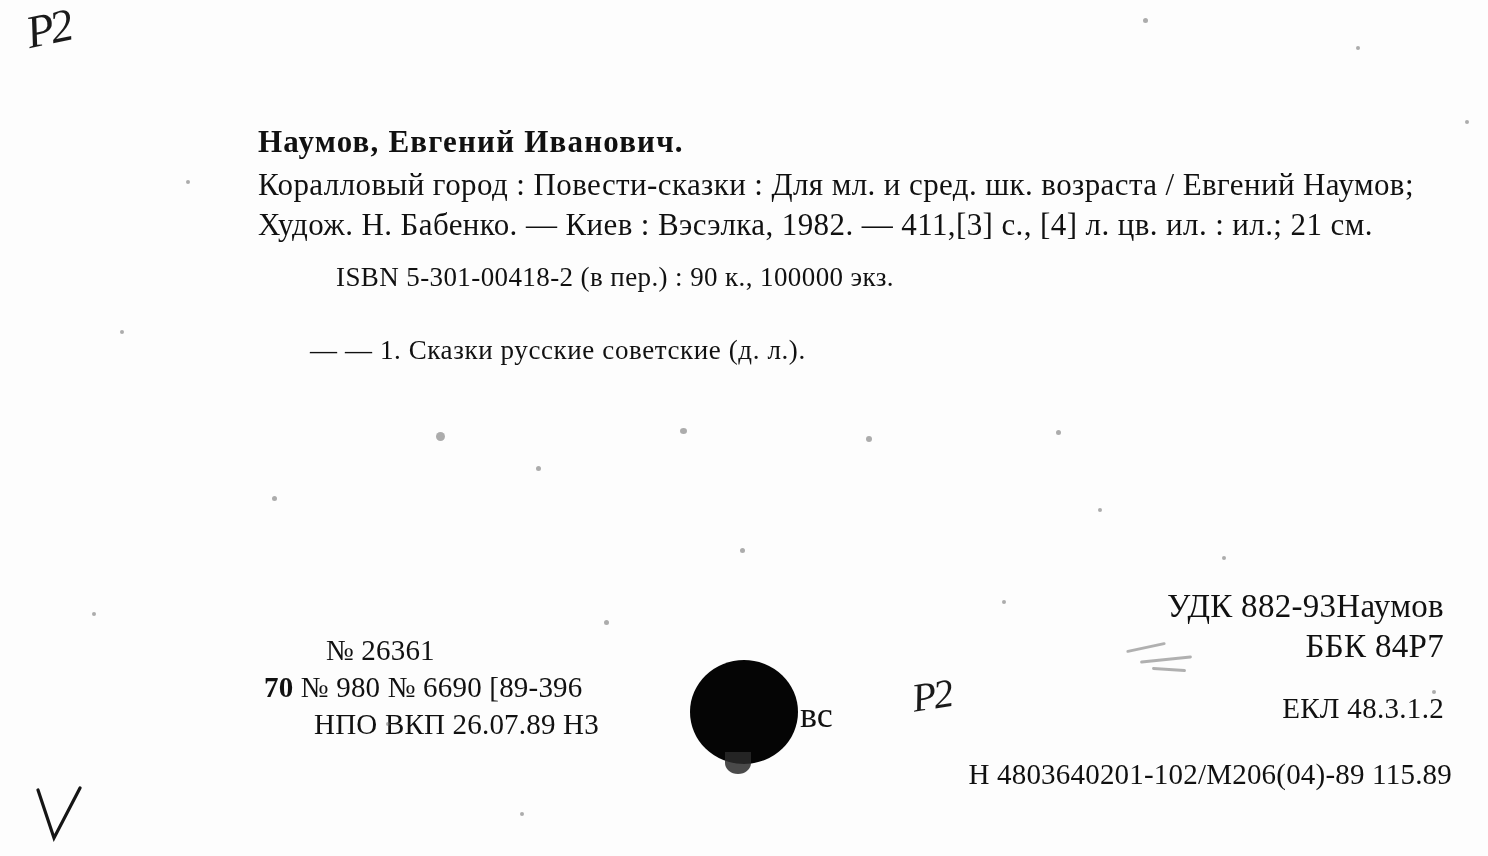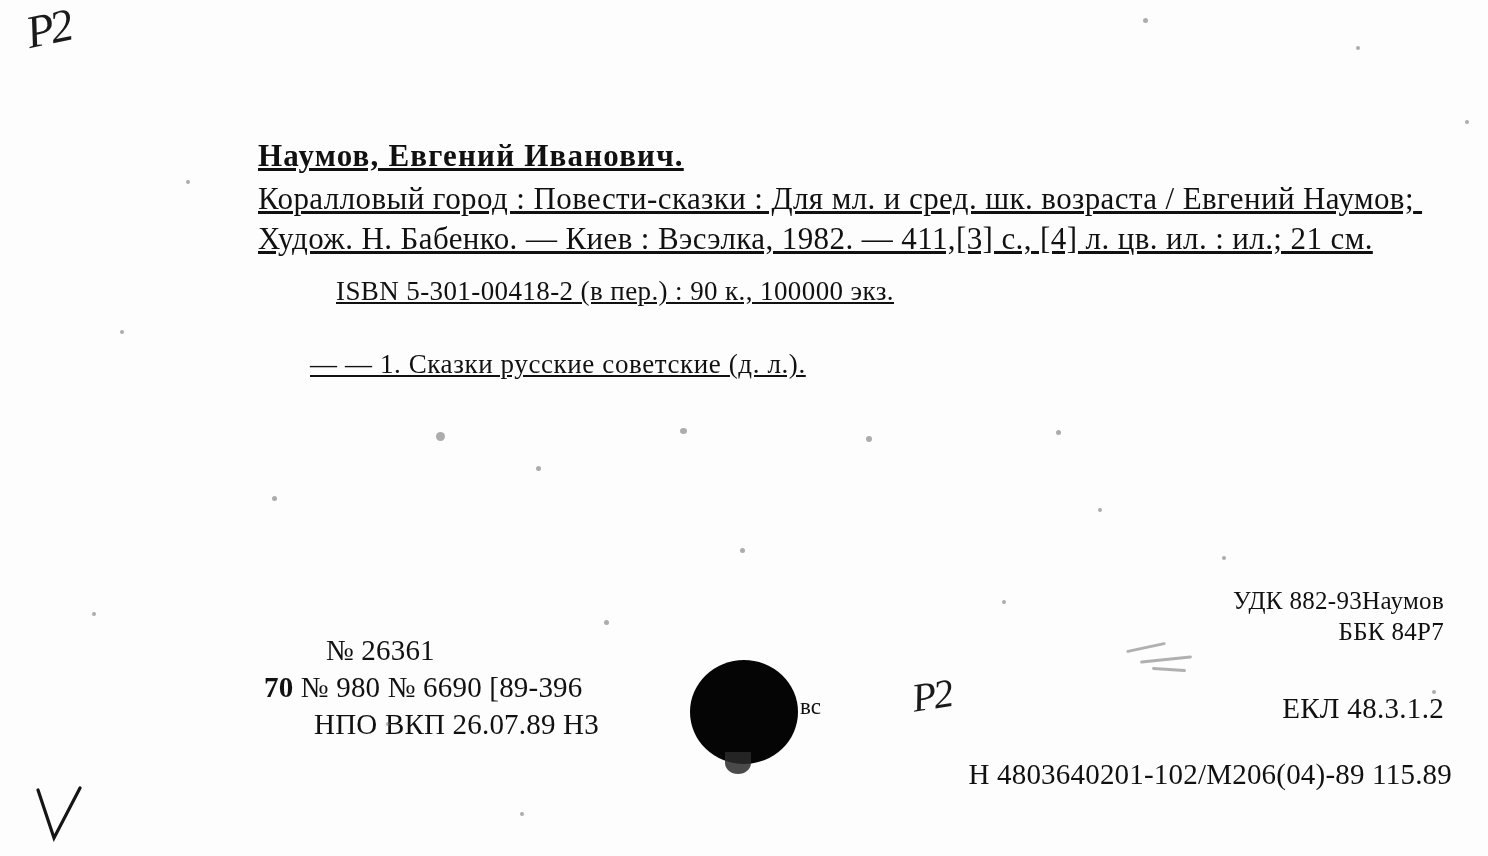--- a/index.html
+++ b/index.html
@@ -51,23 +51,22 @@
     left: 36px;
     top: 786px;
     width: 46px;
     height: 58px;
   }
 
   
   .record {
     position: absolute;
     left: 258px;
-    top: 138px;
+    top: 124px;
     width: 1190px;
-    text-decoration: underline;
   }
   .author {
     font-weight: bold;
     font-size: 31px;
     letter-spacing: 1.2px;
     margin: 0 0 4px 0;
     line-height: 1.18;
   }
   .body-block {
     font-size: 31px;
@@ -89,21 +88,21 @@
     margin-top: 42px;
     padding-left: 52px;
   }
 
   
   .codes {
     position: absolute;
     right: 44px;
     top: 586px;
     text-align: right;
-    font-size: 25px;
+    font-size: 33px;
     line-height: 1.22;
     letter-spacing: .3px;
   }
   .ekl {
     position: absolute;
     right: 44px;
     top: 692px;
     text-align: right;
     font-size: 29px;
     letter-spacing: .3px;
@@ -146,21 +145,21 @@
     width: 26px;
     height: 22px;
     background: #2a2a2a;
     border-radius: 0 0 50% 50%;
     opacity: .85;
   }
   .bc-label {
     position: absolute;
     left: 800px;
     top: 694px;
-    font-size: 23px;
+    font-size: 36px;
   }
 
   .smudge {
     position: absolute;
     left: 1122px;
     top: 640px;
     width: 90px;
     height: 34px;
     opacity: .45;
   }

